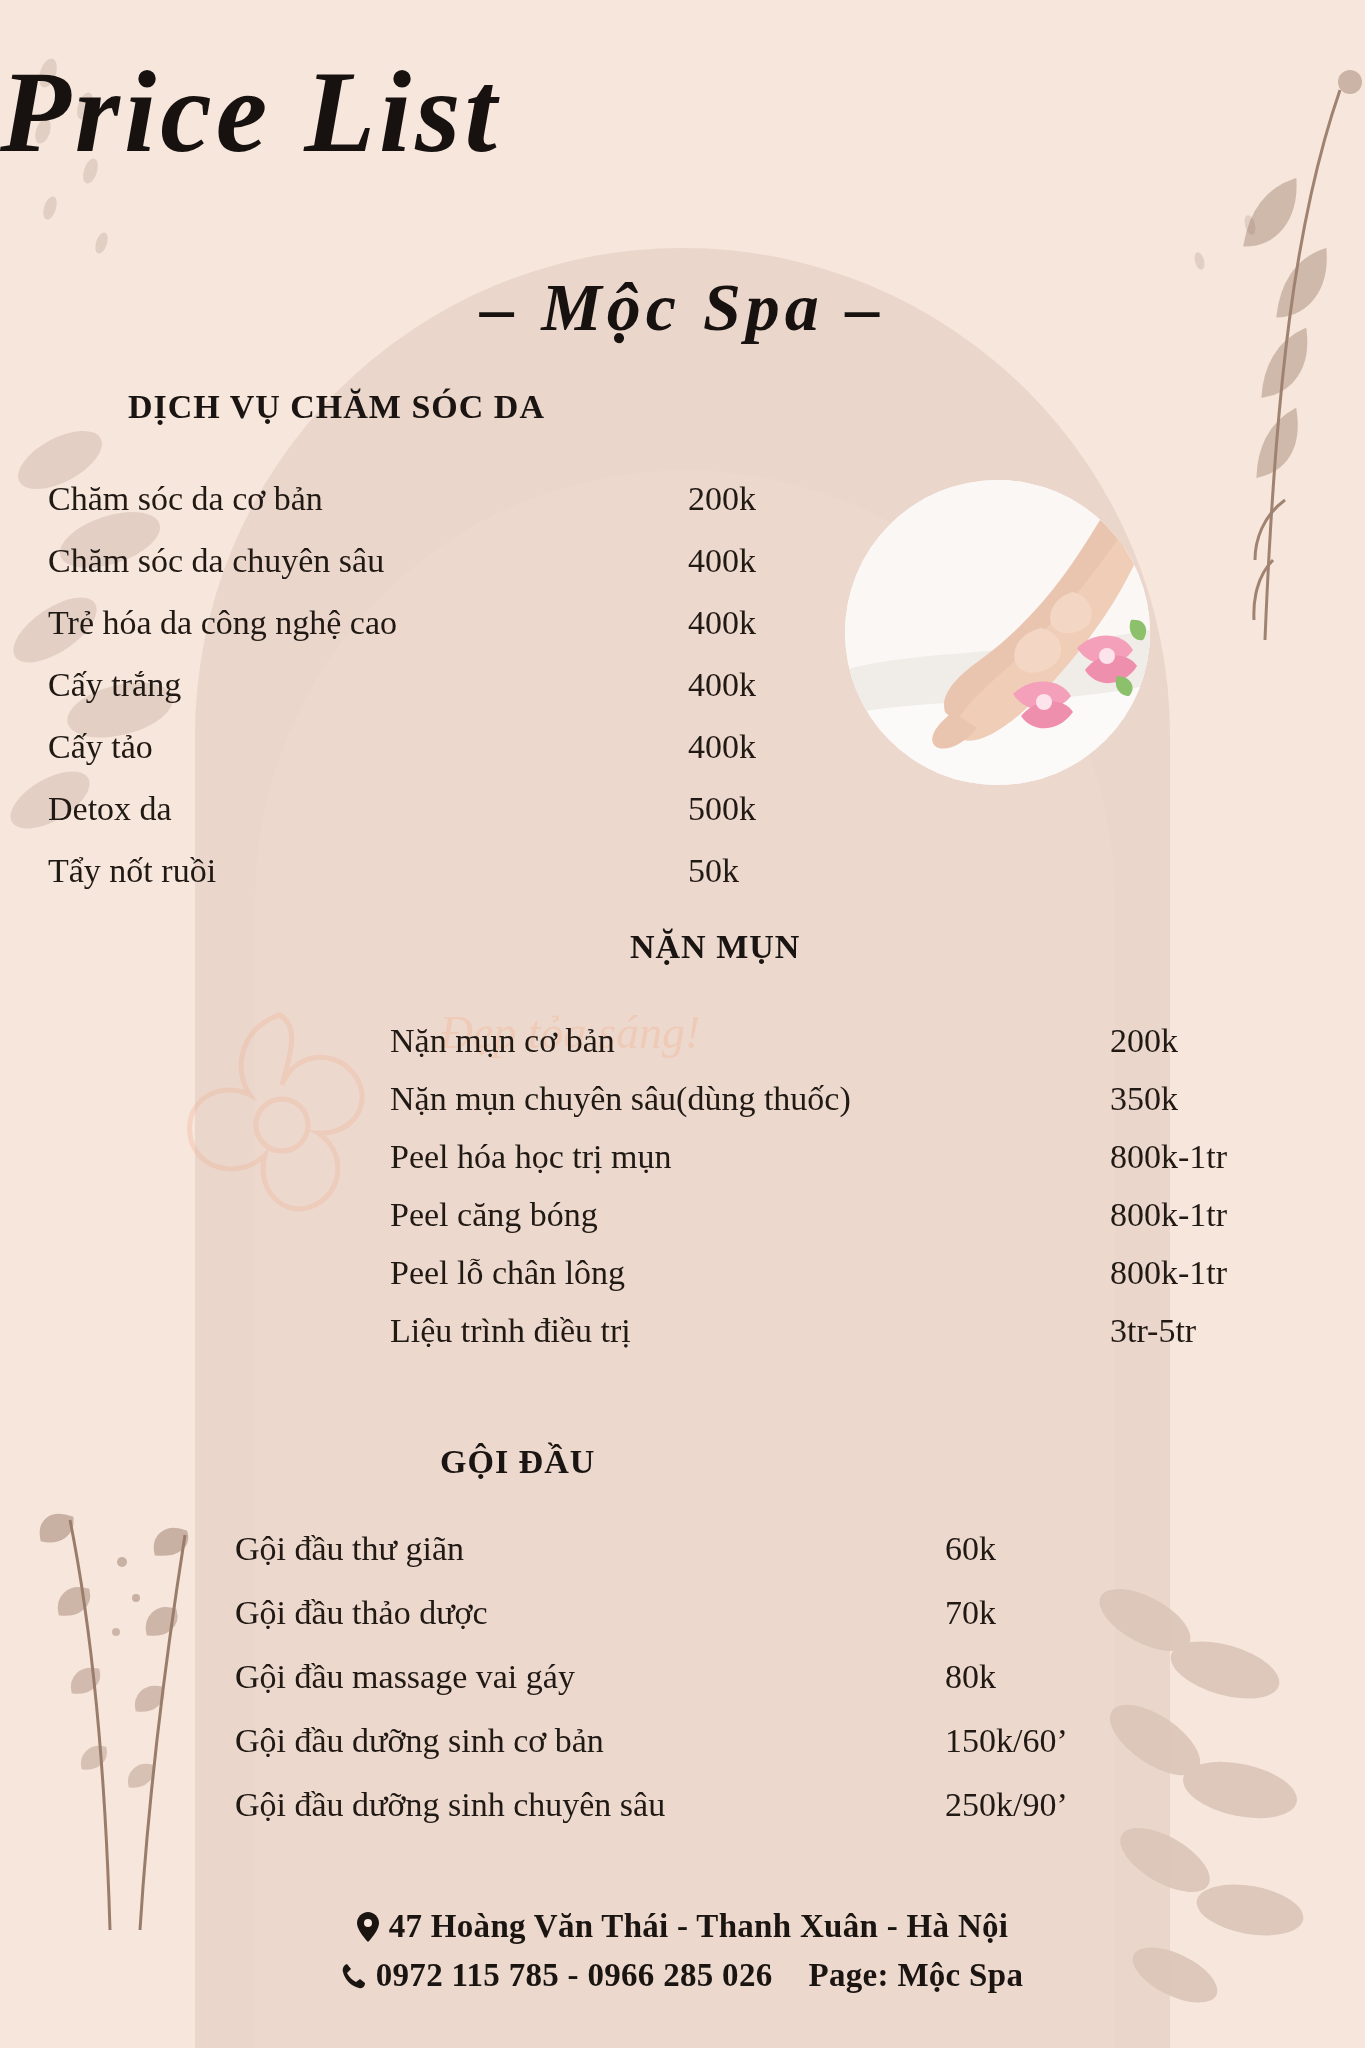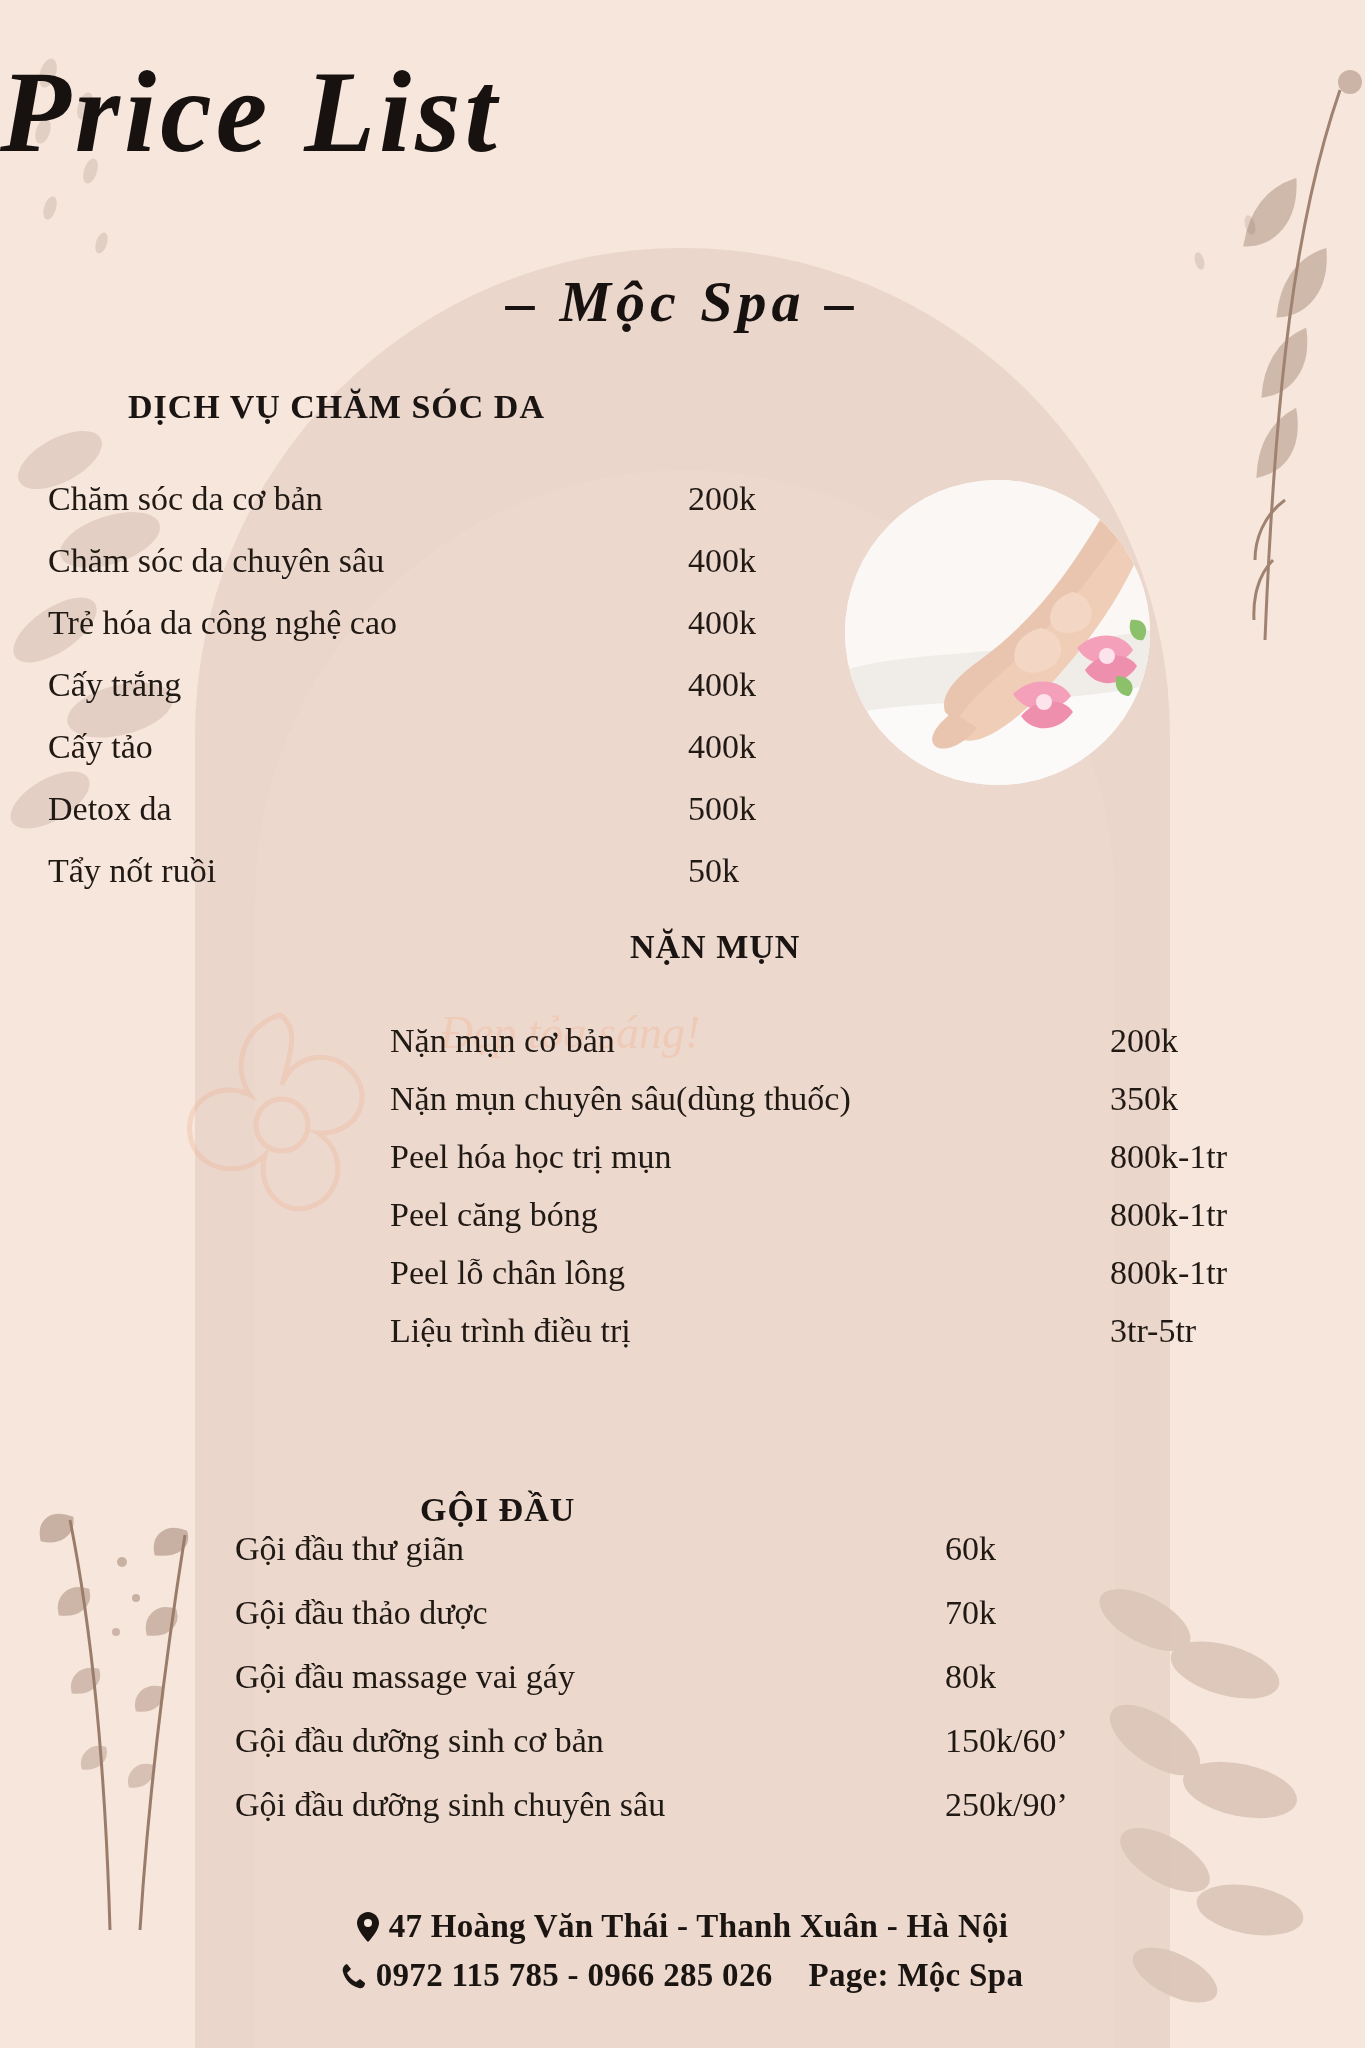--- a/index.html
+++ b/index.html
@@ -106,37 +106,37 @@
   }
   .subtitle {
     position: absolute;
     left: 0;
     top: 268px;
     width: 1365px;
     text-align: center;
     font-family: "Liberation Serif", serif;
     font-style: italic;
     font-weight: bold;
-    font-size: 58px;
+    font-size: 68px;
     letter-spacing: 5px;
     color: #17120f;
   }
 
   
   .section-heading {
     position: absolute;
     font-family: "Liberation Serif", serif;
     font-weight: bold;
     font-size: 34px;
     letter-spacing: 1px;
     color: #1a1512;
   }
   #h-skin { left: 128px; top: 388px; }
   #h-acne { left: 630px; top: 928px; }
-  #h-hair { left: 420px; top: 1443px; margin-top: 48px; }
+  #h-hair { left: 440px; top: 1443px; }
 
   .price-list {
     position: absolute;
   }
   .price-row {
     display: flex;
     align-items: baseline;
     font-size: 34px;
     color: #201914;
     white-space: nowrap;

